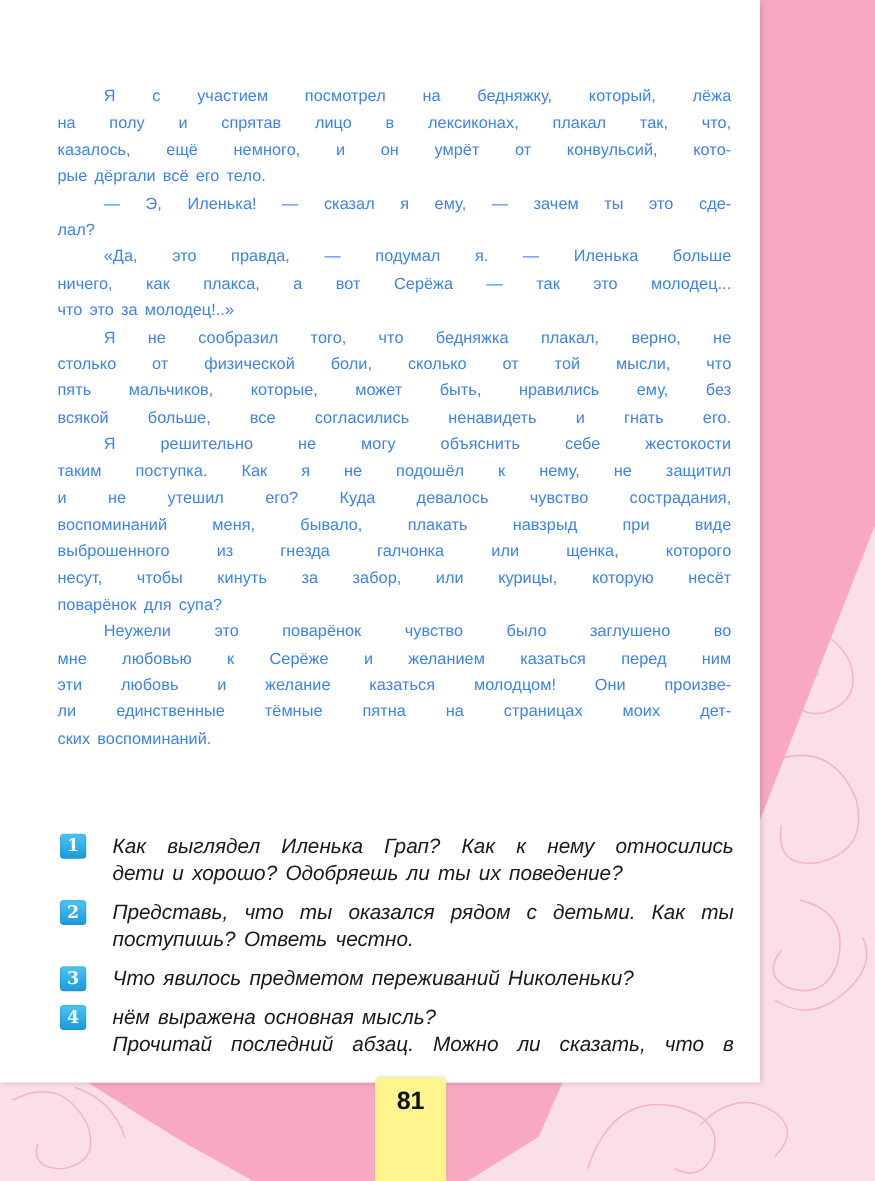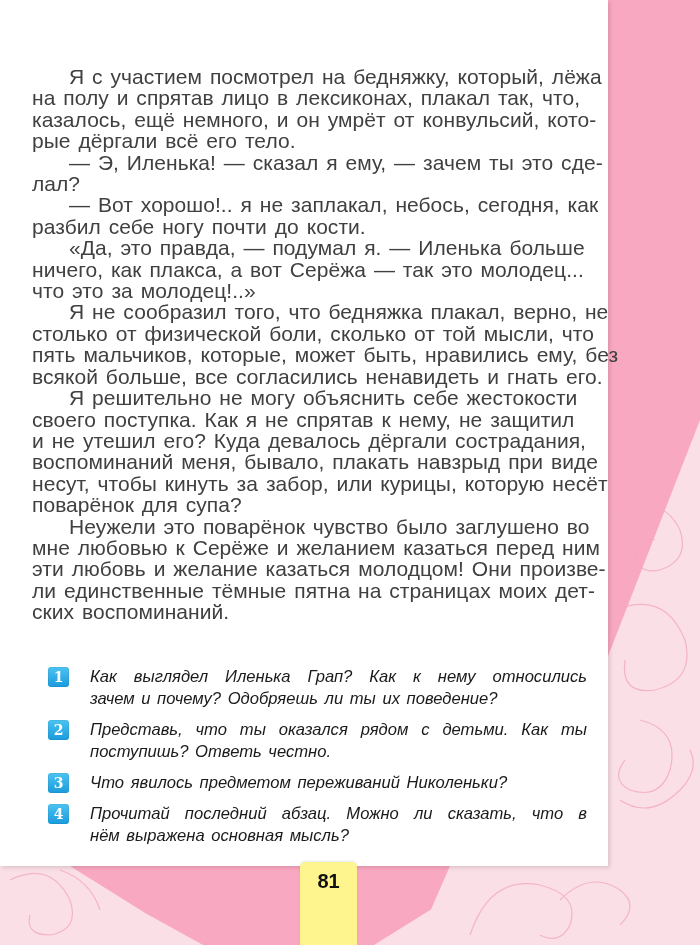--- a/index.html
+++ b/index.html
@@ -26,22 +26,22 @@
       background: #f9a8c2;
       clip-path: polygon(0 0, 100% 0, 95% 55%, 80% 100%, 35% 100%, 20% 60%);
     }
     .swirls { position: absolute; left: 0; top: 0; width: 700px; height: 945px; pointer-events: none; }
     .page {
       position: absolute; left: 0; top: 0; width: 608px; height: 866px;
       background: #ffffff;
       box-shadow: 2px 2px 4px rgba(0,0,0,0.12);
     }
     .text-col {
-      position: absolute; left: 32px; top: 66px; width: 539px;
-      font-size: 21px; line-height: 21.4px; color: #404040;
+      position: absolute; left: 46px; top: 66px; width: 539px;
+      font-size: 13px; line-height: 21.4px; color: #3b82f6;
       letter-spacing: 0.05px; word-spacing: 2px;
     }
     .line { display: block; white-space: nowrap; text-align: justify; text-align-last: justify; }
     .line.last { text-align-last: left; }
     .questions { position: absolute; left: 48px; top: 666px; width: 539px; }
     .q {
       position: relative; padding-left: 42px; font-size: 16.6px; line-height: 22px;
       color: #1a1a1a; margin-bottom: 9px; word-spacing: 2px;
     }
     .q .line { text-align: justify; text-align-last: justify; font-style: italic; }
@@ -91,69 +91,66 @@
       <span class="line" style="padding-left:37px">Я с участием посмотрел на бедняжку, который, лёжа</span>
       <span class="line">на полу и спрятав лицо в лексиконах, плакал так, что,</span>
       <span class="line">казалось, ещё немного, и он умрёт от конвульсий, кото-</span>
       <span class="line last">рые дёргали всё его тело.</span>
     </div>
     <div>
       <span class="line" style="padding-left:37px">— Э, Иленька! — сказал я ему, — зачем ты это сде-</span>
       <span class="line last">лал?</span>
     </div>
     <div>
-      <span class="line" style="padding-left:37px">— Вот хорошо!.. я не заплакал, небось, сегодня, как</span>
-      <span class="line last">разбил себе ногу почти до кости.</span>
-    </div>
-    <div>
       <span class="line" style="padding-left:37px">«Да, это правда, — подумал я. — Иленька больше</span>
       <span class="line">ничего, как плакса, а вот Серёжа — так это молодец...</span>
       <span class="line last">что это за молодец!..»</span>
     </div>
     <div>
       <span class="line" style="padding-left:37px">Я не сообразил того, что бедняжка плакал, верно, не</span>
       <span class="line">столько от физической боли, сколько от той мысли, что</span>
       <span class="line">пять мальчиков, которые, может быть, нравились ему, без</span>
       <span class="line">всякой больше, все согласились ненавидеть и гнать его.</span>
     </div>
     <div>
       <span class="line" style="padding-left:37px">Я решительно не могу объяснить себе жестокости</span>
-      <span class="line">своего поступка. Как я не спрятав к нему, не защитил</span>
-      <span class="line">и не утешил его? Куда девалось дёргали сострадания,</span>
+      <span class="line">таким поступка. Как я не подошёл к нему, не защитил</span>
+      <span class="line">и не утешил его? Куда девалось чувство сострадания,</span>
       <span class="line">воспоминаний меня, бывало, плакать навзрыд при виде</span>
+      <span class="line">выброшенного из гнезда галчонка или щенка, которого</span>
       <span class="line">несут, чтобы кинуть за забор, или курицы, которую несёт</span>
       <span class="line last">поварёнок для супа?</span>
     </div>
     <div>
       <span class="line" style="padding-left:37px">Неужели это поварёнок чувство было заглушено во</span>
       <span class="line">мне любовью к Серёже и желанием казаться перед ним</span>
       <span class="line">эти любовь и желание казаться молодцом! Они произве-</span>
       <span class="line">ли единственные тёмные пятна на страницах моих дет-</span>
       <span class="line last">ских воспоминаний.</span>
     </div>
   </div>
 
   <div class="questions">
     <div class="q">
       <span class="badge">1</span>
       <span class="line">Как выглядел Иленька Грап? Как к нему относились</span>
-      <span class="line last">зачем и почему? Одобряешь ли ты их поведение?</span>
+      <span class="line last">дети и хорошо? Одобряешь ли ты их поведение?</span>
     </div>
     <div class="q">
       <span class="badge">2</span>
       <span class="line">Представь, что ты оказался рядом с детьми. Как ты</span>
       <span class="line last">поступишь? Ответь честно.</span>
     </div>
     <div class="q">
       <span class="badge">3</span>
       <span class="line last">Что явилось предметом переживаний Николеньки?</span>
     </div>
     <div class="q">
       <span class="badge">4</span>
+      <span class="line last">нём выражена основная мысль?</span>
       <span class="line">Прочитай последний абзац. Можно ли сказать, что в</span>
-      <span class="line last">нём выражена основная мысль?</span>
     </div>
   </div>
 </div>
 
 <div class="page-tab">
   <span class="page-num">81</span>
 </div>
 
 </body></html>

